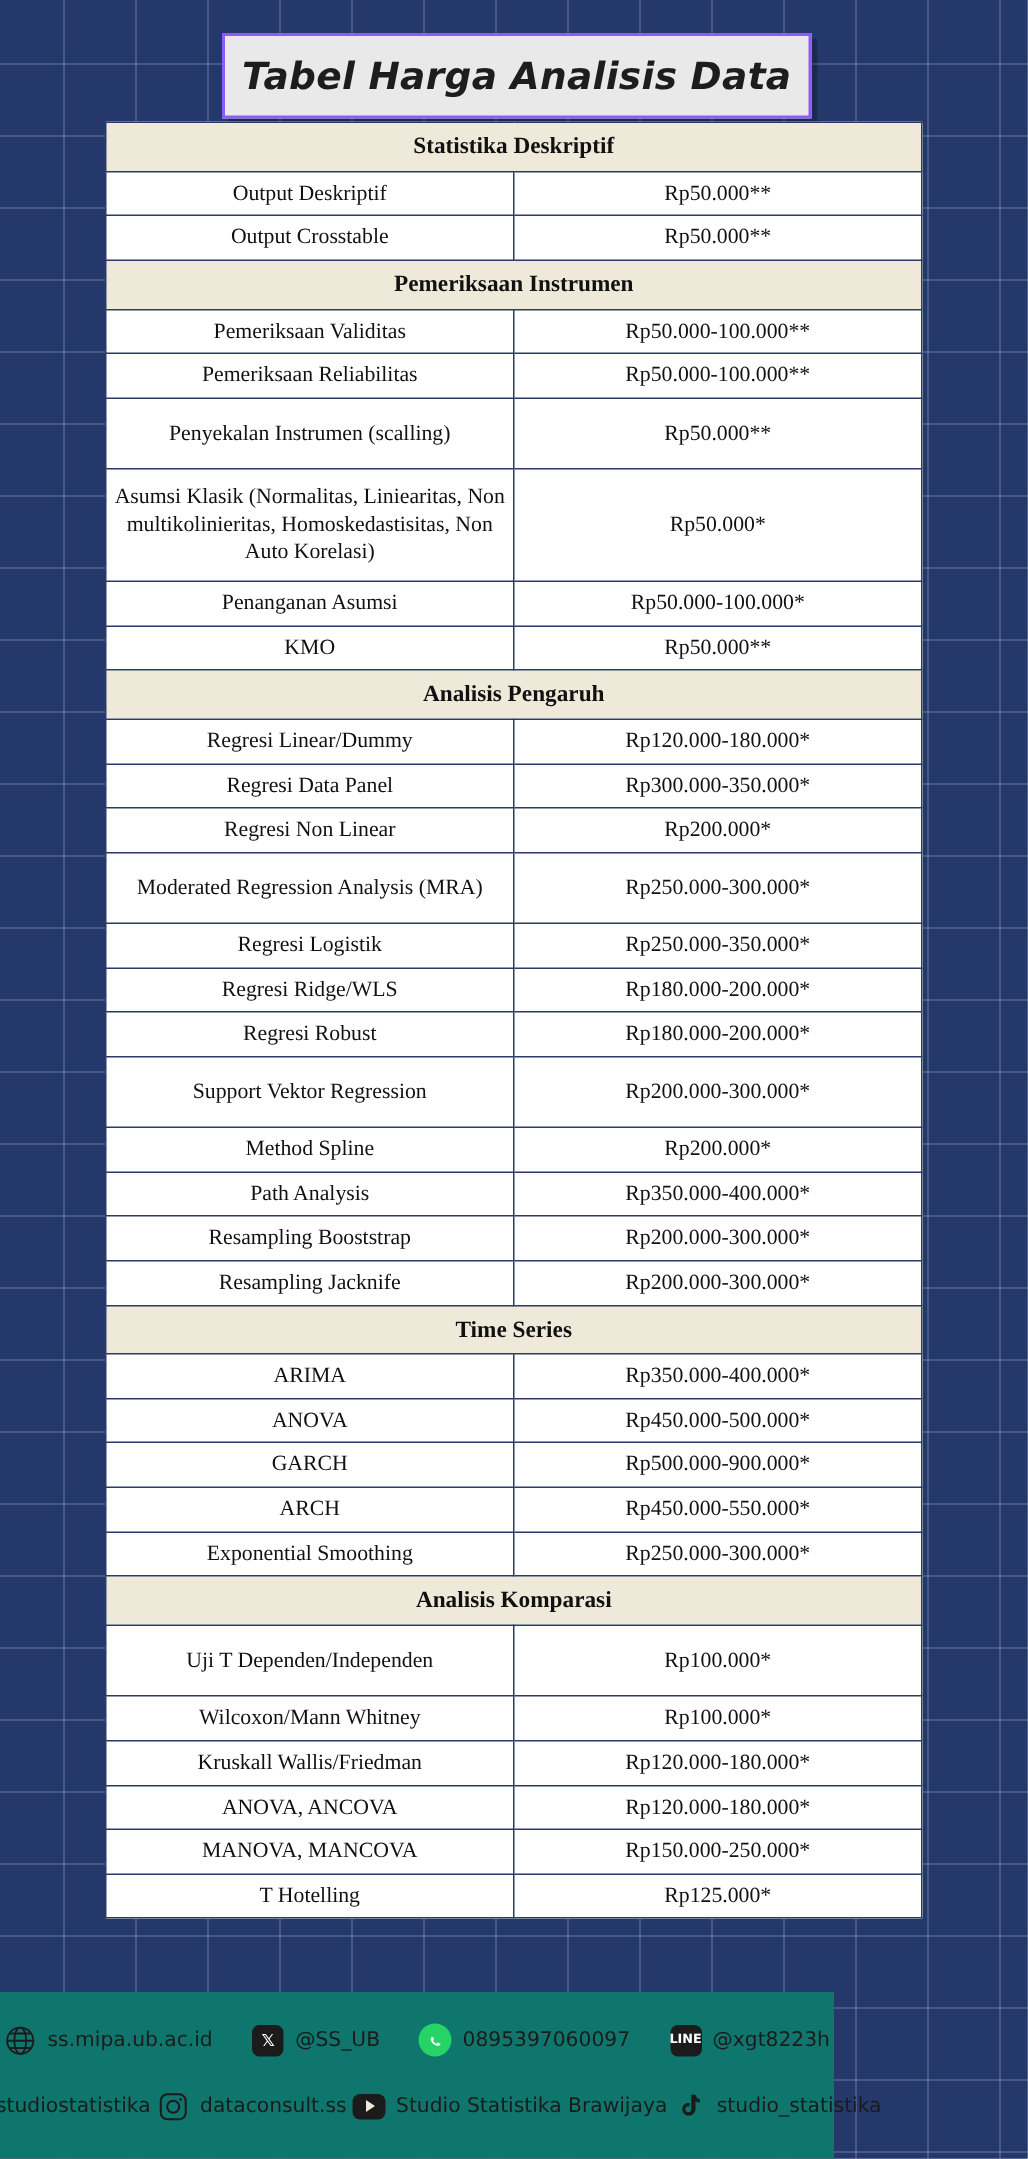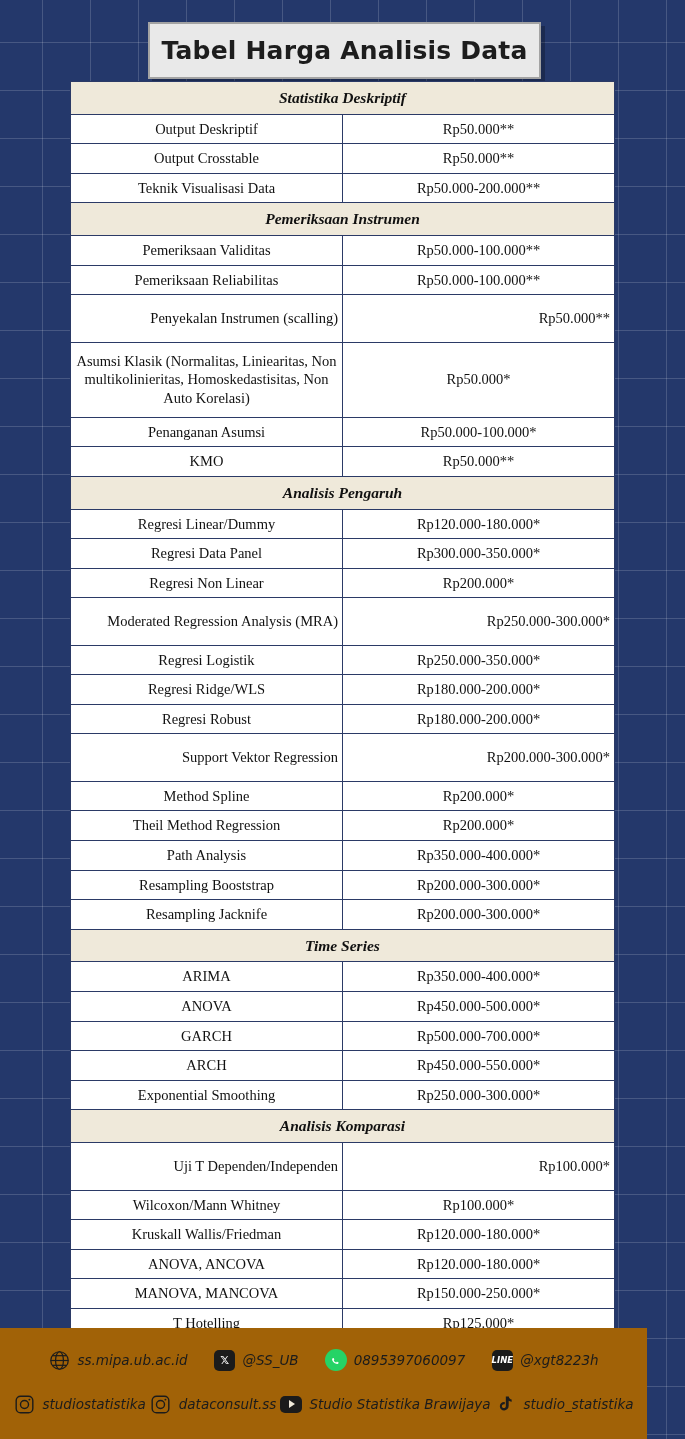--- a/index.html
+++ b/index.html
@@ -31,25 +31,26 @@
     height: 1439px;
   }
   
   #title-box {
     position: absolute;
     top: 22px;
     left: 148px;
     width: 389px;
     height: 53px;
     background: #e9e9e9;
-    border: 2px solid #a3a3a3;
+    border: 2px solid #8b5cf6;
     box-shadow: 4px 4px 0 rgba(0,0,0,0.25);
     display: flex;
     align-items: center;
     justify-content: center;
+    font-style: italic;
   }
   #title-text {
     font-family: "DejaVu Sans", sans-serif;
     font-weight: bold;
     font-size: 25px;
     color: #1d1d1d;
     letter-spacing: 0.2px;
   }
   
   #table-wrap {
@@ -71,35 +72,33 @@
     text-align: center;
     padding: 5px 4px;
     line-height: 1.28;
     background: #fff;
   }
   tr.section td {
     background: #efe9da;
     font-weight: bold;
     font-size: 15.5px;
     padding: 6px 4px;
-    font-style: italic;
   }
   td.name { width: 293px; }
   td.price { width: 250px; }
-  tr.tall td { padding-top: 14px; padding-bottom: 14px; text-align: right; }
+  tr.tall td { padding-top: 14px; padding-bottom: 14px; }
   tr.multiline td { padding-top: 9px; padding-bottom: 9px; }
   
   #footer {
     position: absolute;
     left: 0;
     bottom: 0;
-    width: 647px;
+    width: 556px;
     height: 111px;
-    background: #a16207;
-    font-style: italic;
+    background: #0f766e;
   }
   .footer-row {
     display: flex;
     align-items: center;
     justify-content: center;
     gap: 18px;
     height: 44px;
     font-family: "DejaVu Sans", sans-serif;
     font-size: 13.5px;
     color: #1b1b1b;
@@ -150,24 +149,20 @@
             <td colspan="2">Statistika Deskriptif</td>
           </tr>
           <tr>
             <td class="name">Output Deskriptif</td>
             <td class="price">Rp50.000**</td>
           </tr>
           <tr>
             <td class="name">Output Crosstable</td>
             <td class="price">Rp50.000**</td>
           </tr>
-          <tr>
-            <td class="name">Teknik Visualisasi Data</td>
-            <td class="price">Rp50.000-200.000**</td>
-          </tr>
           <tr class="section">
             <td colspan="2">Pemeriksaan Instrumen</td>
           </tr>
           <tr>
             <td class="name">Pemeriksaan Validitas</td>
             <td class="price">Rp50.000-100.000**</td>
           </tr>
           <tr>
             <td class="name">Pemeriksaan Reliabilitas</td>
             <td class="price">Rp50.000-100.000**</td>
@@ -221,24 +216,20 @@
           </tr>
           <tr class="tall">
             <td class="name">Support Vektor Regression</td>
             <td class="price">Rp200.000-300.000*</td>
           </tr>
           <tr>
             <td class="name">Method Spline</td>
             <td class="price">Rp200.000*</td>
           </tr>
           <tr>
-            <td class="name">Theil Method Regression</td>
-            <td class="price">Rp200.000*</td>
-          </tr>
-          <tr>
             <td class="name">Path Analysis</td>
             <td class="price">Rp350.000-400.000*</td>
           </tr>
           <tr>
             <td class="name">Resampling Booststrap</td>
             <td class="price">Rp200.000-300.000*</td>
           </tr>
           <tr>
             <td class="name">Resampling Jacknife</td>
             <td class="price">Rp200.000-300.000*</td>
@@ -249,21 +240,21 @@
           <tr>
             <td class="name">ARIMA</td>
             <td class="price">Rp350.000-400.000*</td>
           </tr>
           <tr>
             <td class="name">ANOVA</td>
             <td class="price">Rp450.000-500.000*</td>
           </tr>
           <tr>
             <td class="name">GARCH</td>
-            <td class="price">Rp500.000-700.000*</td>
+            <td class="price">Rp500.000-900.000*</td>
           </tr>
           <tr>
             <td class="name">ARCH</td>
             <td class="price">Rp450.000-550.000*</td>
           </tr>
           <tr>
             <td class="name">Exponential Smoothing</td>
             <td class="price">Rp250.000-300.000*</td>
           </tr>
           <tr class="section">

